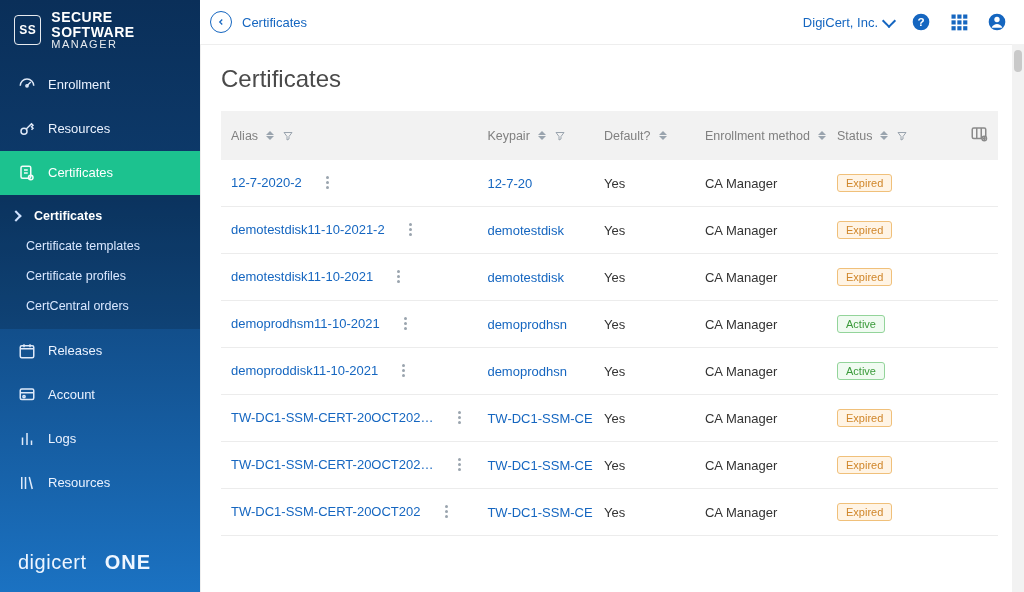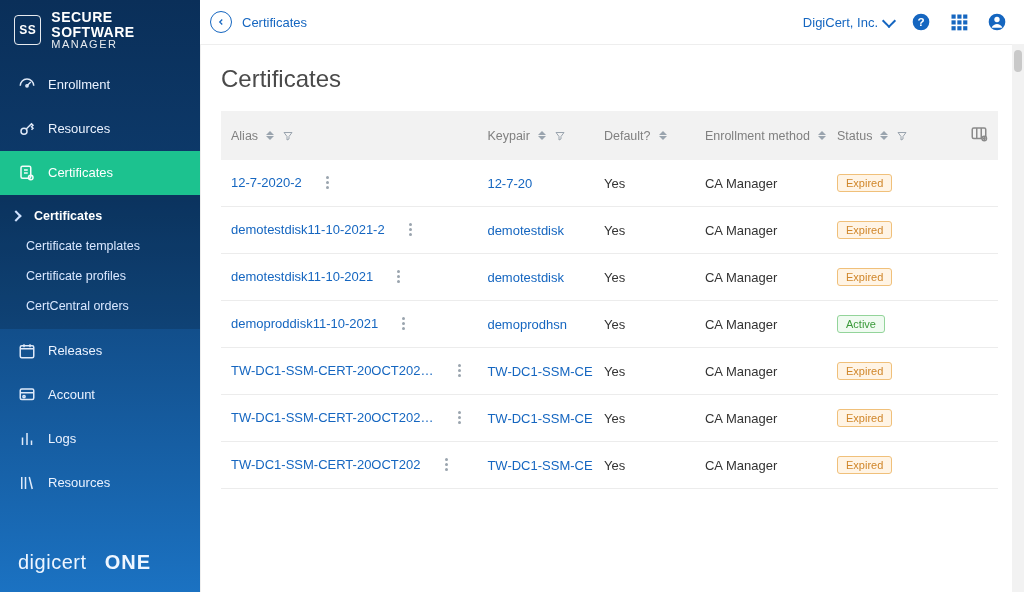--- a/index.html
+++ b/index.html
@@ -424,20 +424,35 @@
                 </span>
               </td>
               <td class="kp-cell"><span class="link">demotestdisk</span></td>
               <td>Yes</td>
               <td>CA Manager</td>
               <td><span class="badge expired">Expired</span></td>
               <td></td>
             </tr>
             <tr>
               <td class="alias-cell">
+                <span class="link alias-text">demoprodhsm11-10-2021</span>
+                <span class="kebab">
+                  <span></span>
+                  <span></span>
+                  <span></span>
+                </span>
+              </td>
+              <td class="kp-cell"><span class="link">demoprodhsn</span></td>
+              <td>Yes</td>
+              <td>CA Manager</td>
+              <td><span class="badge active">Active</span></td>
+              <td></td>
+            </tr>
+            <tr>
+              <td class="alias-cell">
                 <span class="link alias-text">demoproddisk11-10-2021</span>
                 <span class="kebab">
                   <span></span>
                   <span></span>
                   <span></span>
                 </span>
               </td>
               <td class="kp-cell"><span class="link">demoprodhsn</span></td>
               <td>Yes</td>
               <td>CA Manager</td>

